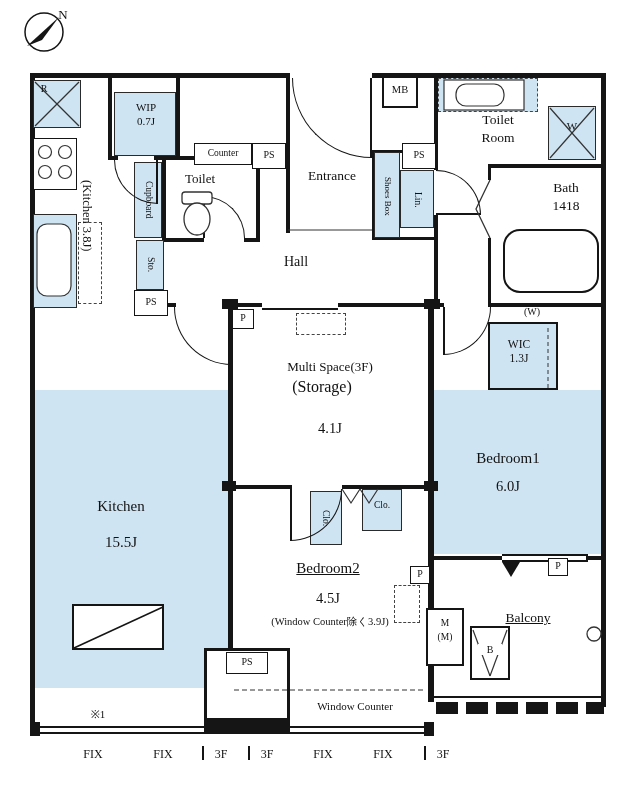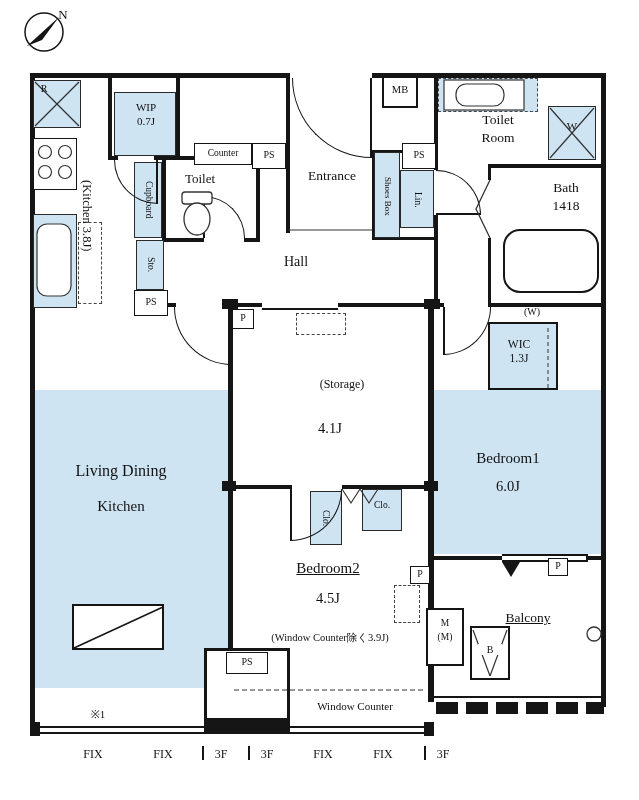--- a/index.html
+++ b/index.html
@@ -212,36 +212,37 @@
   <div class="lbl" style="left:384px;top:84px;width:32px;font-size:10.5px;">MB</div>
 
   <div class="lbl" style="left:456px;top:112px;width:84px;font-size:13.5px;">Toilet</div>
   <div class="lbl" style="left:456px;top:130px;width:84px;font-size:13.5px;">Room</div>
   <div class="lbl" style="left:558px;top:120px;width:28px;font-size:11px;">W</div>
   <div class="lbl" style="left:534px;top:180px;width:64px;font-size:13.5px;">Bath</div>
   <div class="lbl" style="left:534px;top:198px;width:64px;font-size:13.5px;">1418</div>
 
   <div class="lbl" style="left:266px;top:254px;width:60px;font-size:14px;">Hall</div>
 
-  <div class="lbl" style="left:264px;top:378px;width:156px;font-size:12px;">(Storage)</div>
+  <div class="lbl" style="left:252px;top:360px;width:156px;font-size:13px;">Multi Space(3F)</div>
+  <div class="lbl" style="left:244px;top:378px;width:156px;font-size:16px;">(Storage)</div>
   <div class="lbl" style="left:252px;top:420px;width:156px;font-size:14.5px;">4.1J</div>
 
   <div class="lbl" style="left:510px;top:306px;width:44px;font-size:10px;">(W)</div>
   <div class="lbl" style="left:494px;top:338px;width:50px;font-size:11.5px;">WIC</div>
   <div class="lbl" style="left:494px;top:352px;width:50px;font-size:11.5px;">1.3J</div>
 
   <div class="lbl" style="left:460px;top:450px;width:96px;font-size:15px;">Bedroom1</div>
   <div class="lbl" style="left:460px;top:478px;width:96px;font-size:14.5px;">6.0J</div>
 
-  <div class="lbl" style="left:50px;top:462px;width:142px;font-size:16px;">Living Dining</div>
   <div class="lbl" style="left:50px;top:498px;width:142px;font-size:15px;">Kitchen</div>
+  <div class="lbl" style="left:50px;top:534px;width:142px;font-size:15px;">15.5J</div>
 
   <div class="lbl" style="left:284px;top:560px;width:88px;font-size:15px;text-decoration:underline;">Bedroom2</div>
   <div class="lbl" style="left:284px;top:590px;width:88px;font-size:14.5px;">4.5J</div>
-  <div class="lbl" style="left:238px;top:616px;width:184px;font-size:10.5px;margin-top:16px;">(Window Counter除く3.9J)</div>
+  <div class="lbl" style="left:238px;top:616px;width:184px;font-size:10.5px;">(Window Counter除く3.9J)</div>
 
   <div class="vt lbl" style="left:314px;top:496px;width:22px;height:44px;font-size:9.5px;">Clo.</div>
   <div class="lbl" style="left:364px;top:500px;width:36px;font-size:9.5px;">Clo.</div>
 
   <div class="lbl" style="left:234px;top:312px;width:18px;font-size:10px;">P</div>
   <div class="lbl" style="left:411px;top:568px;width:18px;font-size:10px;">P</div>
   <div class="lbl" style="left:549px;top:560px;width:18px;font-size:10px;">P</div>
 
   <div class="lbl" style="left:490px;top:610px;width:76px;font-size:13.5px;text-decoration:underline;">Balcony</div>
   <div class="lbl" style="left:428px;top:618px;width:34px;font-size:9.5px;">M</div>

